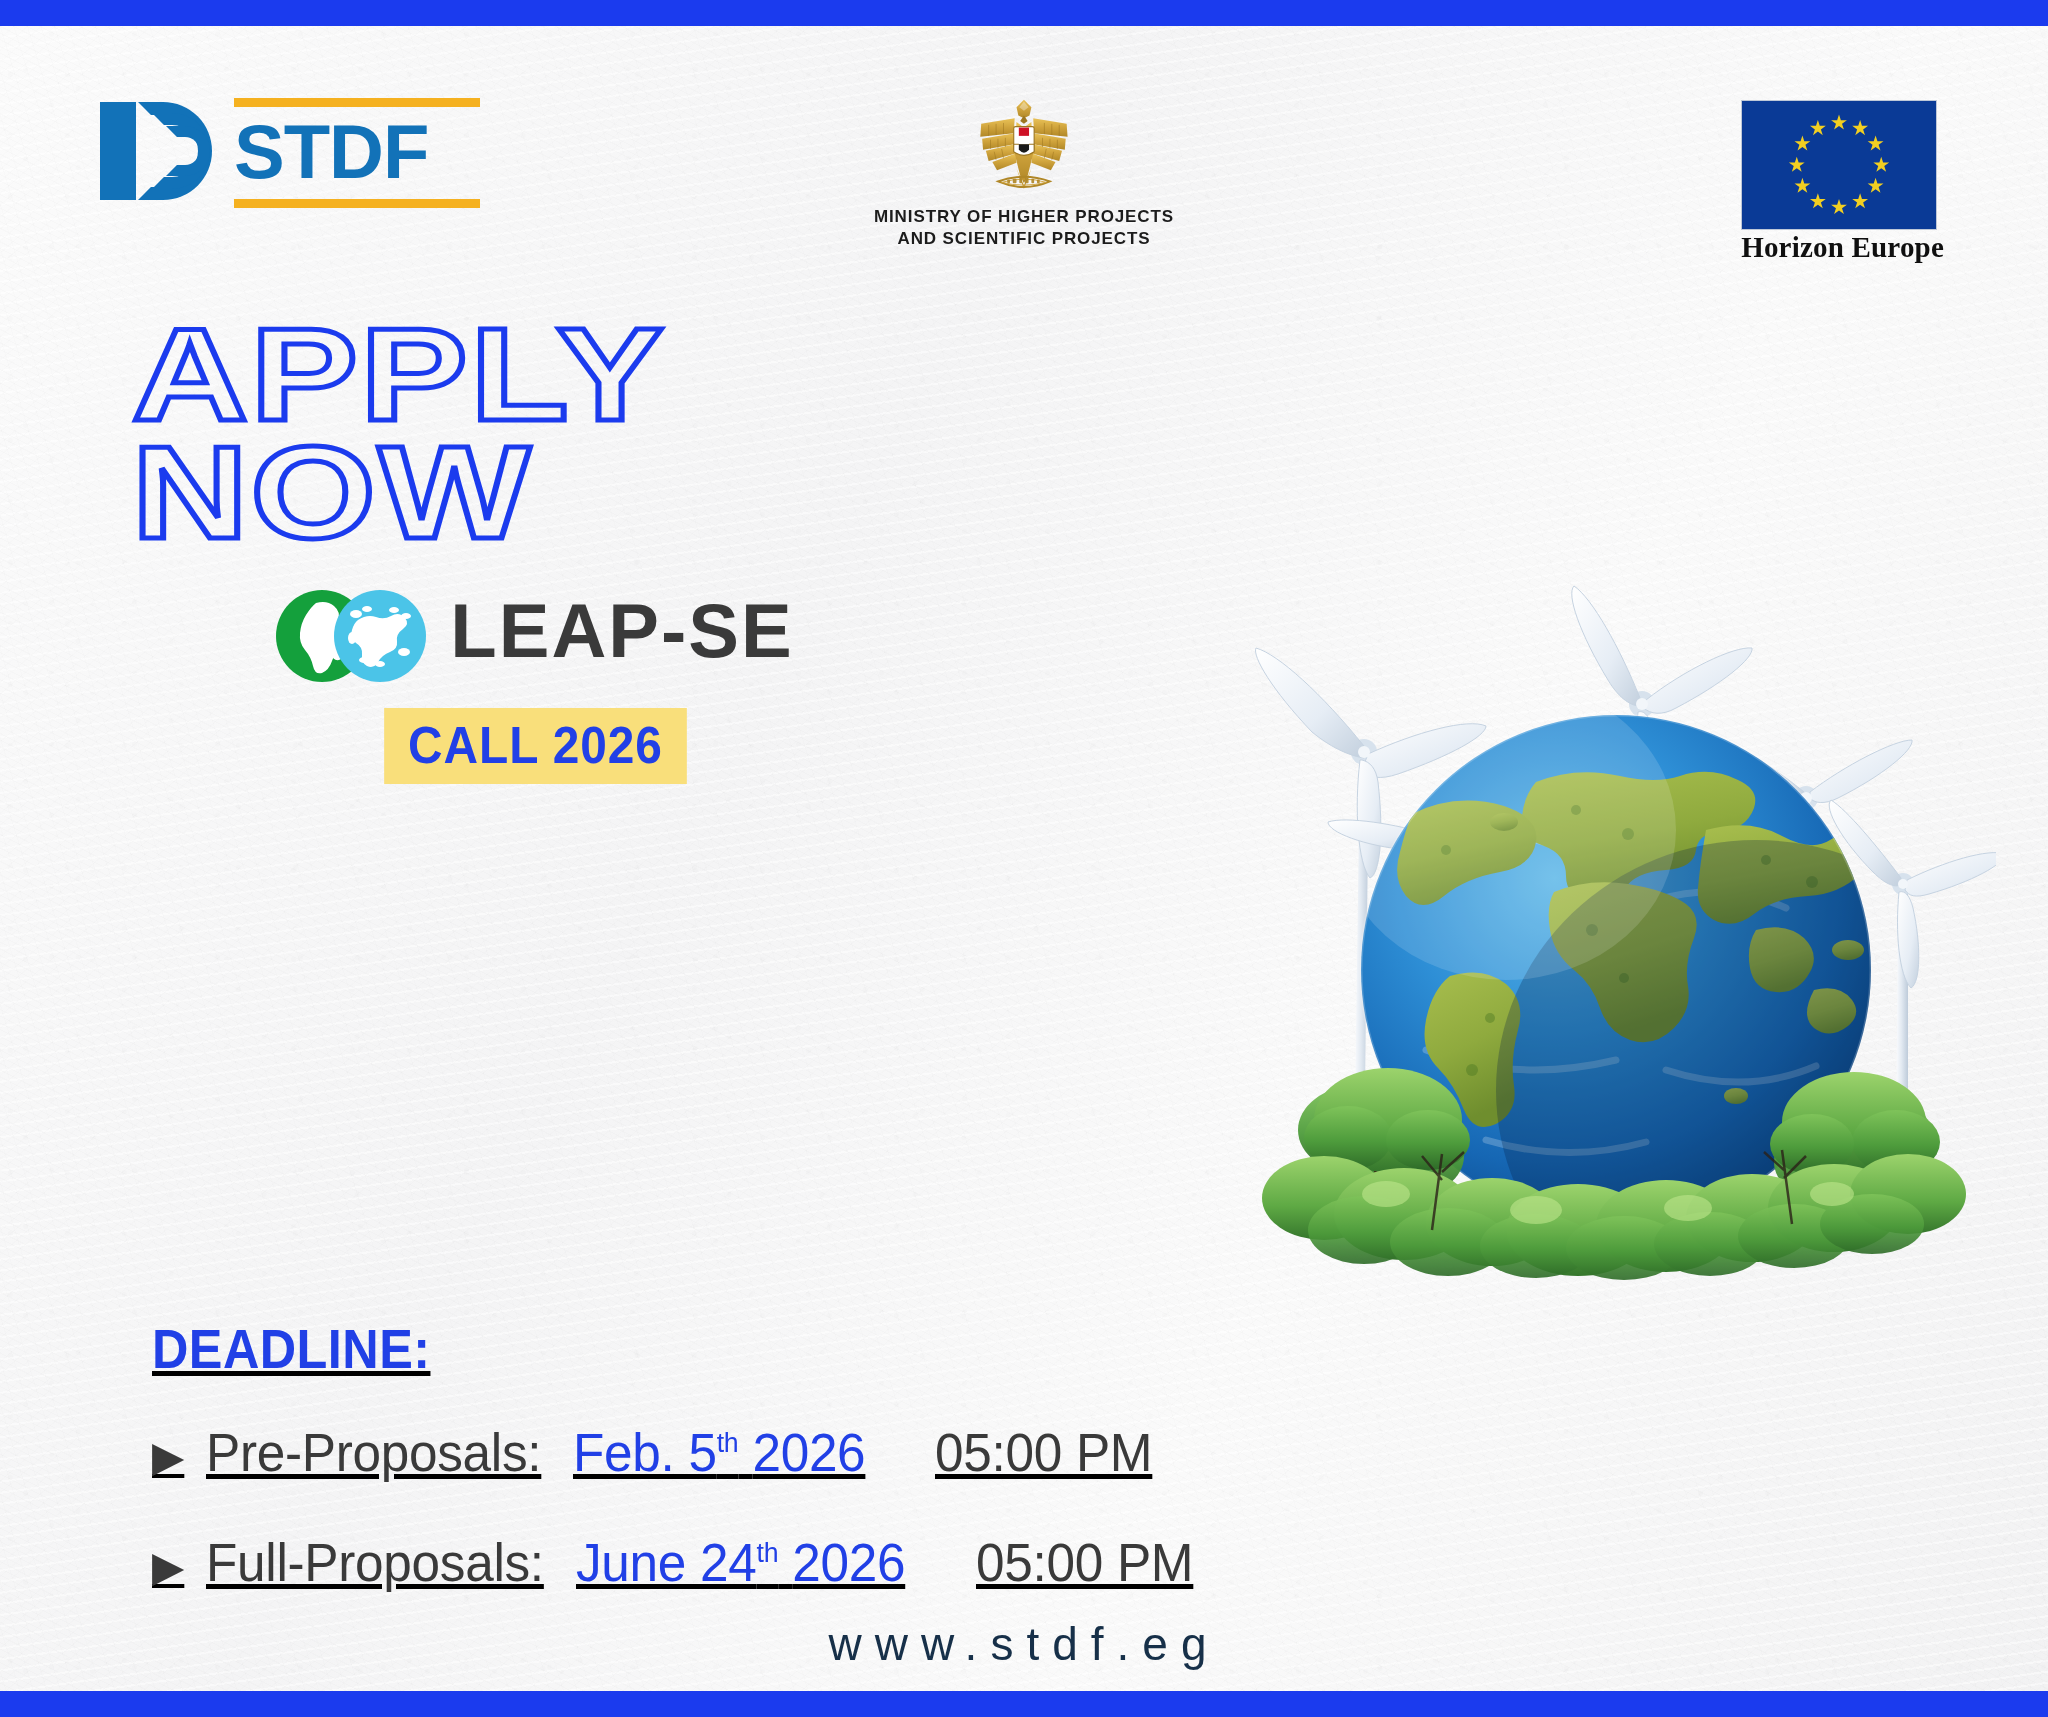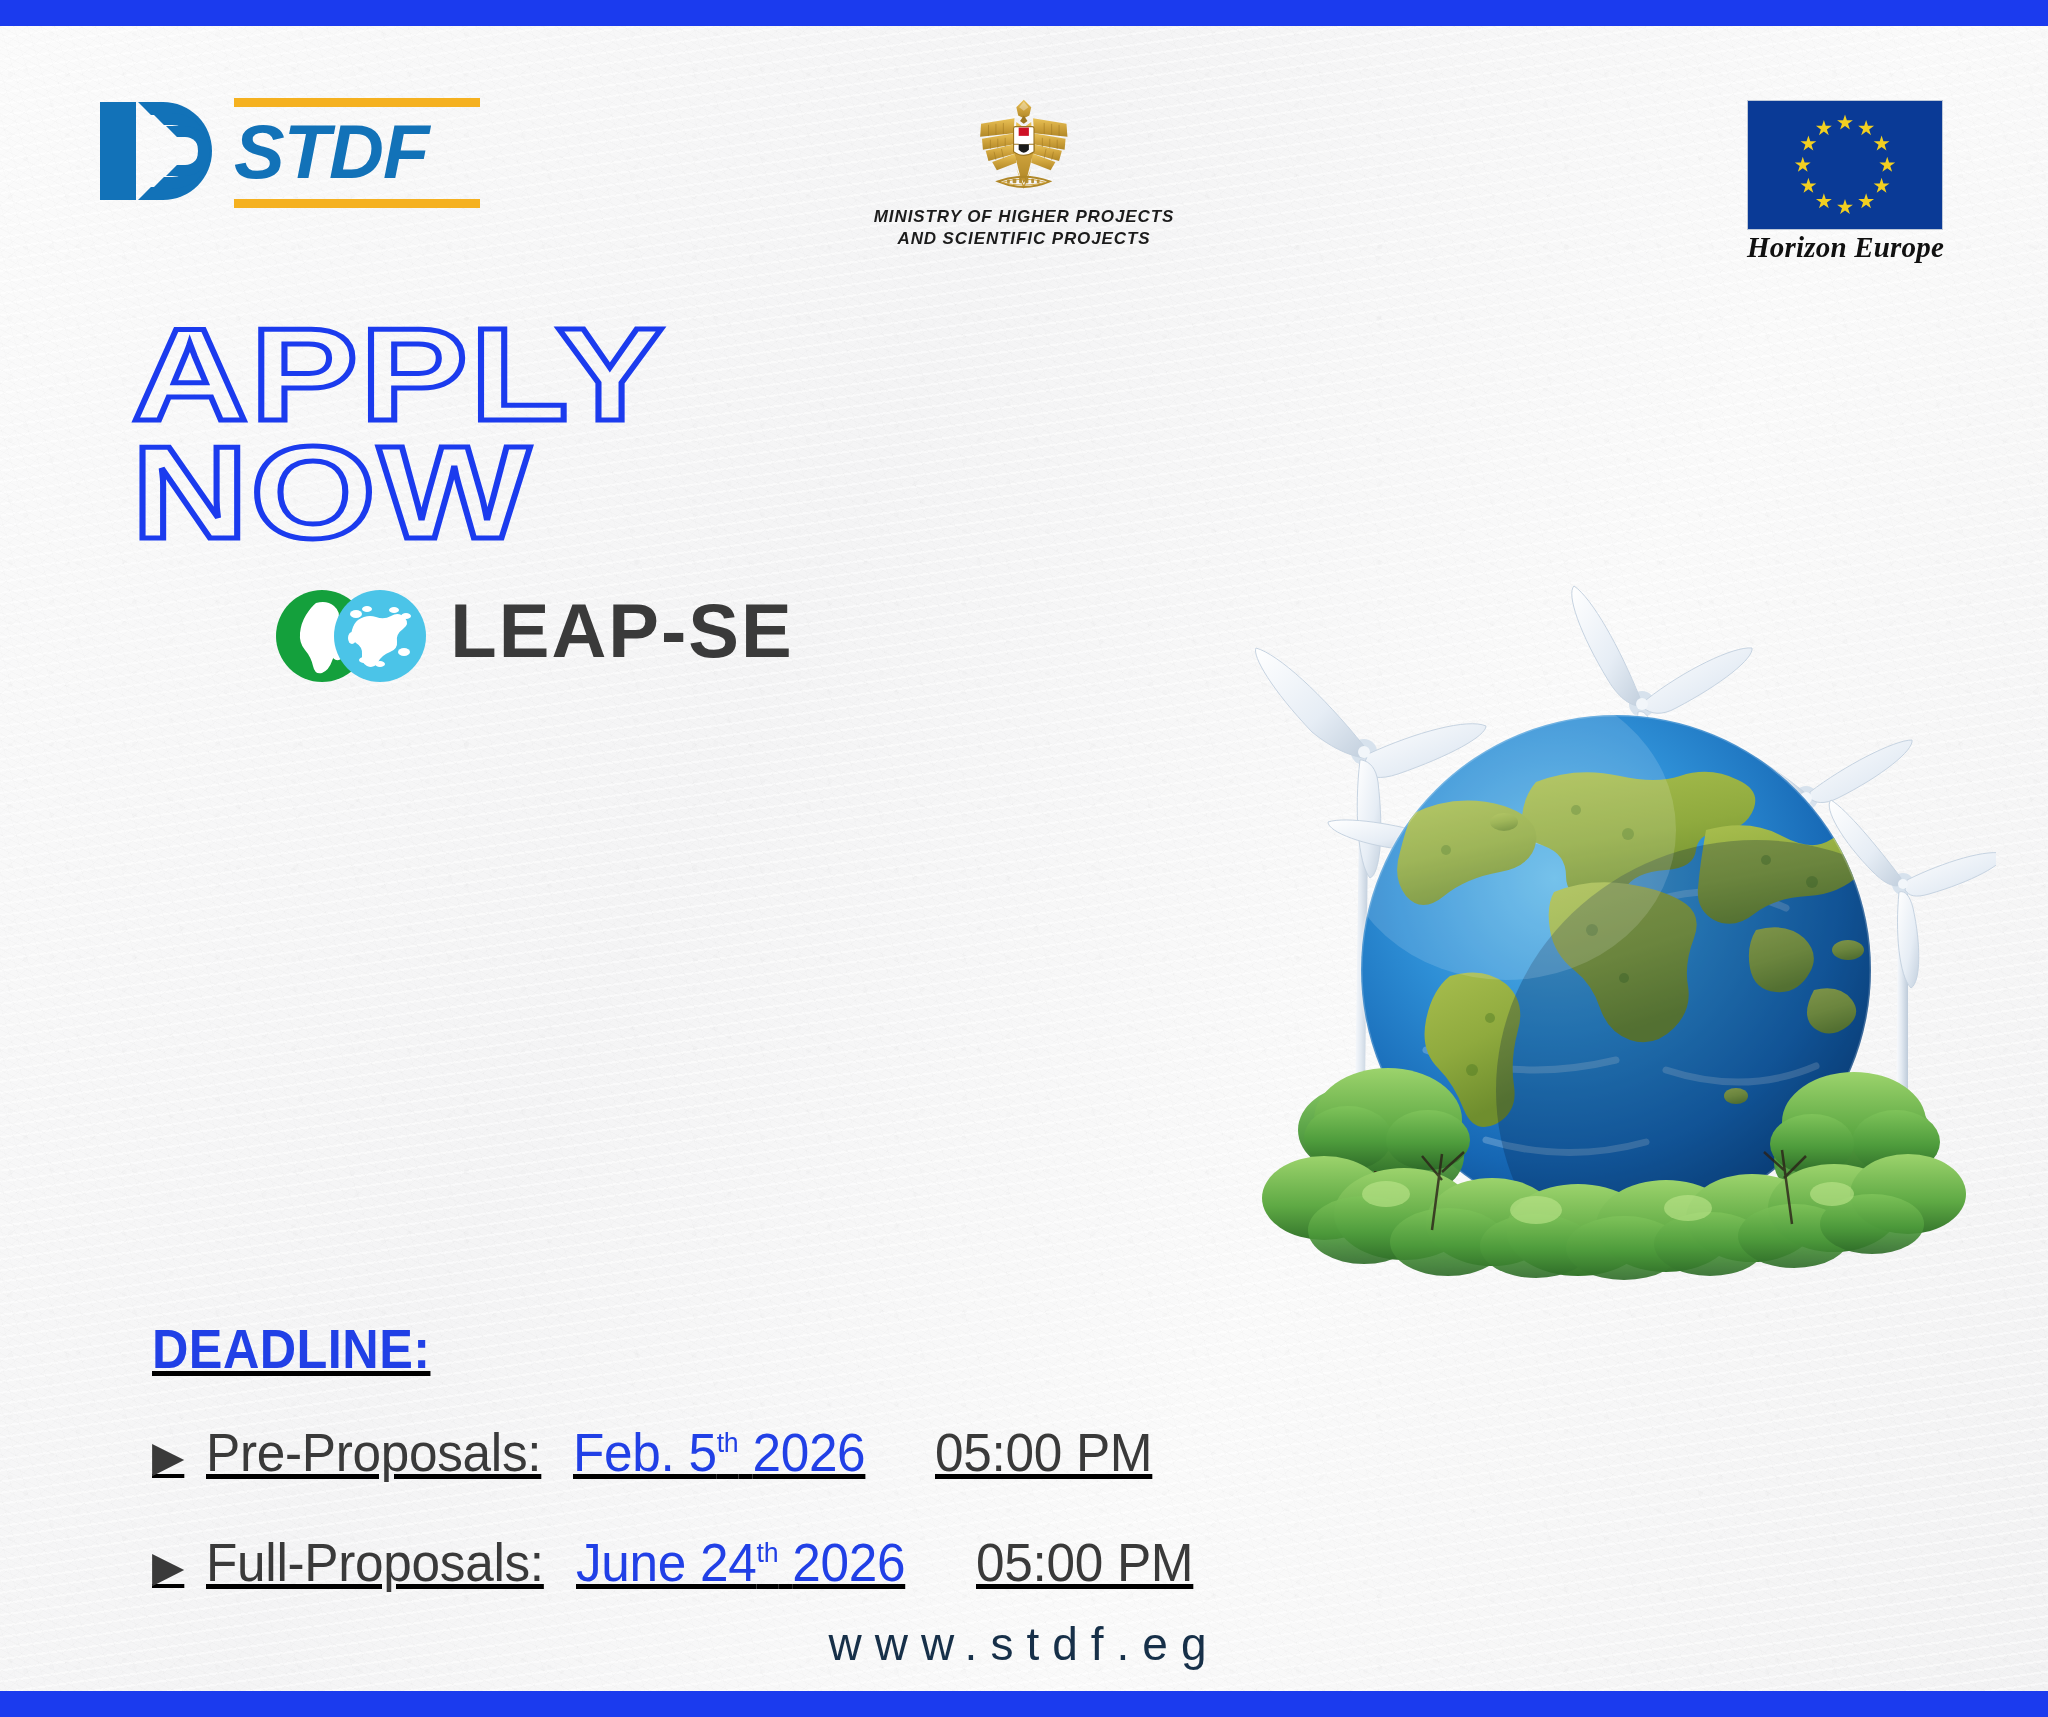--- a/index.html
+++ b/index.html
@@ -36,21 +36,21 @@
   }
 
   .bar-top, .bar-bottom {
     position:absolute; left:0; width:2048px; height:26px;
     background:#1B3BEE; z-index:30;
   }
   .bar-top { top:0; }
   .bar-bottom { bottom:0; }
 
   
-  .header { position:absolute; top:0; left:0; width:2048px; height:280px; z-index:10;font-style:italic; }
+  .header { position:absolute; top:0; left:0; width:2048px; height:280px; z-index:10; }
 
   
   .stdf { position:absolute; left:100px; top:98px; display:flex; align-items:flex-start; }
   .stdf-mark { position:relative; width:112px; height:98px; flex:none; margin-top:4px;}
   .stdf-bar-l { position:absolute; left:0; top:0; width:36px; height:98px; background:#1272B8; }
   .stdf-arc {
     position:absolute; border:0 solid #1272B8; border-radius:50%;
     border-right-width:0;
   }
   .arc1 { left:38px; top:0;    width:74px; height:98px; border:13px solid #1272B8; border-left-color:transparent; border-radius:0 60px 60px 0; }
@@ -539,20 +539,23 @@
               <ellipse cx="30" cy="70" rx="5" ry="3"></ellipse>
               <ellipse cx="46" cy="74" rx="5" ry="3"></ellipse>
               <ellipse cx="18" cy="48" rx="4" ry="6"></ellipse>
             </g>
           </svg>
         </div>
       </div>
       <div class="leapse-word">LEAP-SE</div>
     </div>
 
+    <div class="call-wrap">
+      <div class="call-badge">CALL 2026</div>
+    </div>
   </div>
 
   <div class="deadline">
     <div class="deadline-title">DEADLINE:</div>
 
     <div class="dl-row">
       <span class="dl-arrow">▶</span>
       <span class="dl-label">Pre-Proposals:</span>
       <span class="dl-date">
         <span>Feb. 5</span><sup>th</sup>&nbsp;<span>2026</span>

